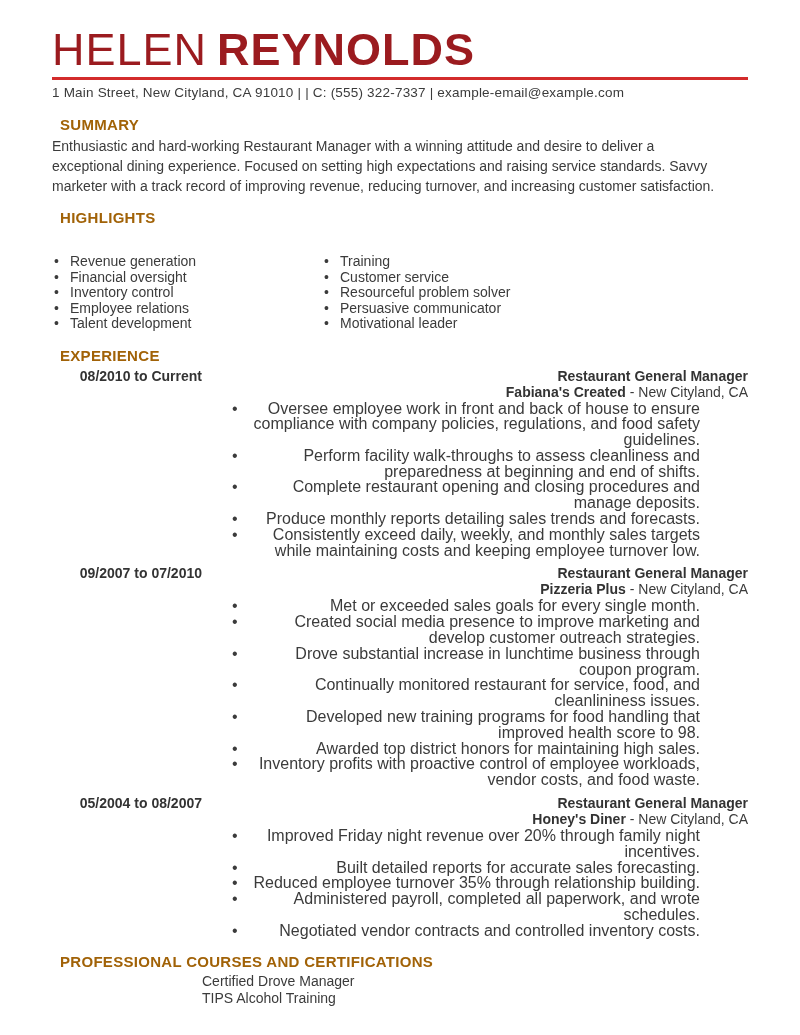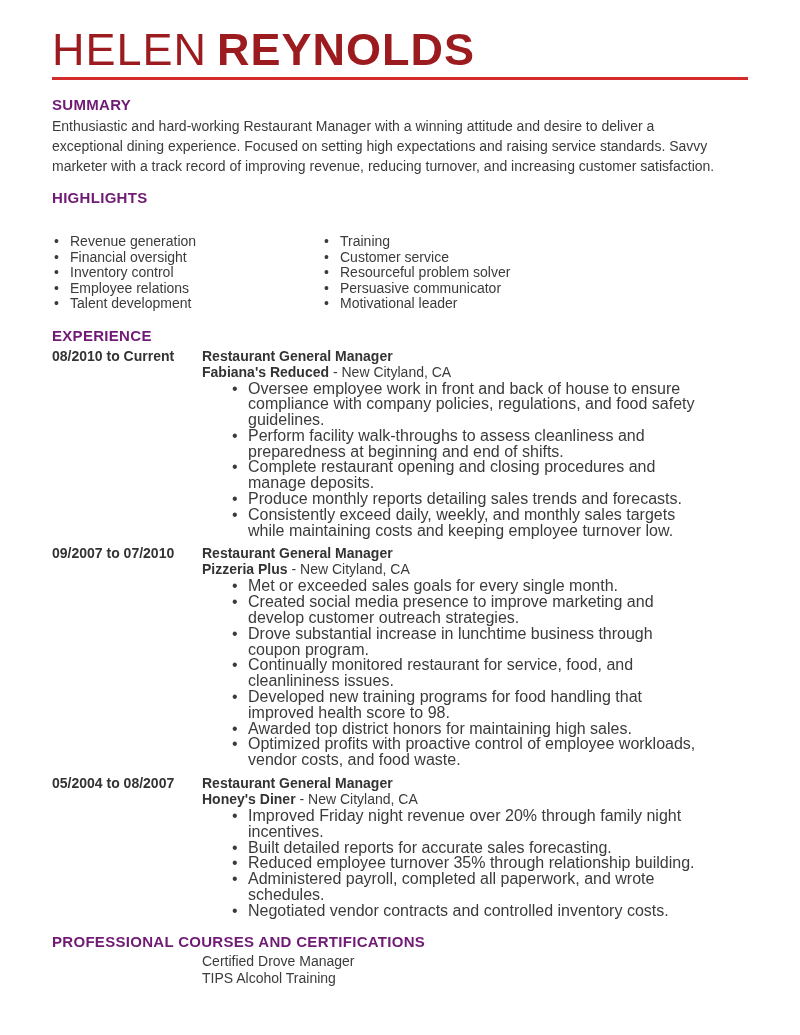--- a/index.html
+++ b/index.html
@@ -32,24 +32,24 @@
   }
   .contact {
     margin-top: 5px;
     font-size: 13.5px;
     letter-spacing: 0.2px;
     color: #3b3b3b;
   }
 
   
   h2.sec {
-    margin: 0 0 3px 0;
+    margin: 0 0 3px 8px;
     font-size: 15px;
     font-weight: 700;
-    color: #701a75;
+    color: #a16207;
     letter-spacing: 0.3px;
   }
   .section-summary    h2.sec { margin-top: 16px; }
   .section-highlights h2.sec { margin-top: 13px; margin-bottom: 5px; }
   .section-experience h2.sec { margin-top: 15px; margin-bottom: 4px; }
   .section-certs      h2.sec { margin-top: 14px; margin-bottom: 3px; }
 
   .summary-text {
     margin: 0;
     font-size: 14px;
@@ -70,20 +70,21 @@
   .hl-cols { display: flex; font-size: 14px; line-height: 15.5px; margin-top: 28px; }
   .hl-cols ul { list-style: none; margin: 0; padding: 0; }
   .hl-col1 { margin-left: 178px; width: 270px; }
   .hl-col2 { margin-left: 0; }
 
   
   .job {
     display: grid;
     grid-template-columns: 150px 1fr;
     margin-bottom: 7px;
+    text-align: right;
   }
   .job-dates { font-weight: 700; font-size: 14px; line-height: 16px; color: #333; }
   .job-title { font-weight: 700; font-size: 14px; line-height: 16px; color: #333; }
   .job-company { font-size: 14px; line-height: 16px; }
   .job-company .co { font-weight: 700; color: #333; }
   ul.bullets {
     list-style: none;
     margin: 1px 0 0 28px;
     padding: 0;
     font-size: 16px;
@@ -103,20 +104,21 @@
 </head>
 <body>
 
 <div class="page">
 
   <header>
     <h1 class="name">
       <span class="first">HELEN</span><span class="last">REYNOLDS</span>
     </h1>
     <div class="rule"></div>
+    <div class="contact">1 Main Street, New Cityland, CA 91010 |  | C: (555) 322-7337 | example-email@example.com</div>
   </header>
 
   <section class="section-summary">
     <h2 class="sec">SUMMARY</h2>
     <p class="summary-text">Enthusiastic and hard-working Restaurant Manager with a winning attitude and desire to deliver a exceptional dining experience. Focused on setting high expectations and raising service standards. Savvy marketer with a track record of improving revenue, reducing turnover, and increasing customer satisfaction.</p>
   </section>
 
   <section class="section-highlights">
     <h2 class="sec">HIGHLIGHTS</h2>
     <div class="hl-cols">
@@ -137,21 +139,21 @@
     </div>
   </section>
 
   <section class="section-experience">
     <h2 class="sec">EXPERIENCE</h2>
 
     <div class="job">
       <div class="job-dates">08/2010 to Current</div>
       <div class="job-body">
         <div class="job-title">Restaurant General Manager</div>
-        <div class="job-company"><span class="co">Fabiana's Reduced</span><span> - New Cityland, CA</span></div>
+        <div class="job-company"><span class="co">Fabiana's Created</span><span> - New Cityland, CA</span></div>
         <ul class="bullets">
           <li class="blt">Oversee employee work in front and back of house to ensure compliance with company policies, regulations, and food safety guidelines.</li>
           <li class="blt">Perform facility walk-throughs to assess cleanliness and preparedness at beginning and end of shifts.</li>
           <li class="blt">Complete restaurant opening and closing procedures and manage deposits.</li>
           <li class="blt">Produce monthly reports detailing sales trends and forecasts.</li>
           <li class="blt">Consistently exceed daily, weekly, and monthly sales targets while maintaining costs and keeping employee turnover low.</li>
         </ul>
       </div>
     </div>
 
@@ -160,21 +162,21 @@
       <div class="job-body">
         <div class="job-title">Restaurant General Manager</div>
         <div class="job-company"><span class="co">Pizzeria Plus</span><span> - New Cityland, CA</span></div>
         <ul class="bullets">
           <li class="blt">Met or exceeded sales goals for every single month.</li>
           <li class="blt">Created social media presence to improve marketing and develop customer outreach strategies.</li>
           <li class="blt">Drove substantial increase in lunchtime business through coupon program.</li>
           <li class="blt">Continually monitored restaurant for service, food, and cleanlininess issues.</li>
           <li class="blt">Developed new training programs for food handling that improved health score to 98.</li>
           <li class="blt">Awarded top district honors for maintaining high sales.</li>
-          <li class="blt">Optimized profits with proactive control of employee workloads, vendor costs, and food waste.</li>
+          <li class="blt">Inventory profits with proactive control of employee workloads, vendor costs, and food waste.</li>
         </ul>
       </div>
     </div>
 
     <div class="job">
       <div class="job-dates">05/2004 to 08/2007</div>
       <div class="job-body">
         <div class="job-title">Restaurant General Manager</div>
         <div class="job-company"><span class="co">Honey's Diner</span><span> - New Cityland, CA</span></div>
         <ul class="bullets">

